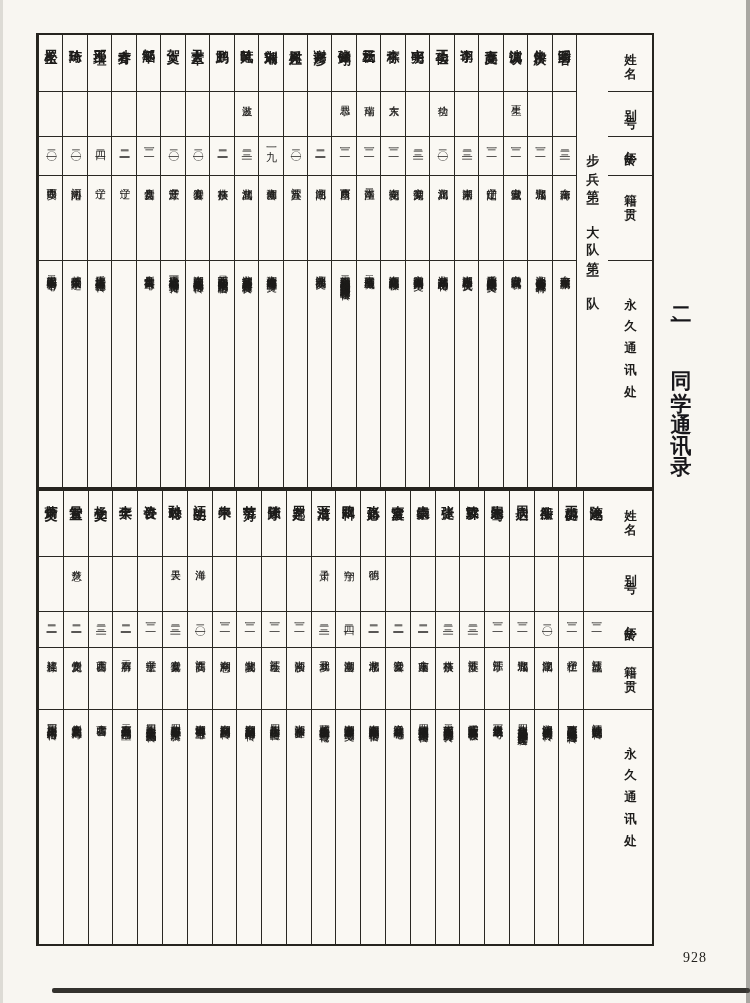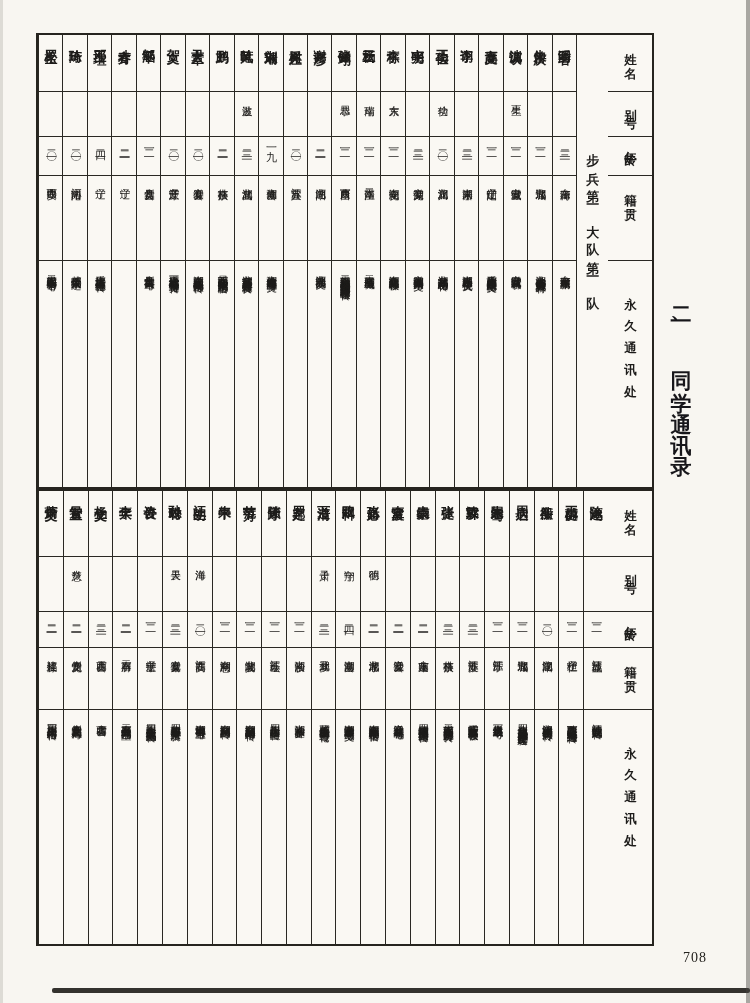--- a/index.html
+++ b/index.html
@@ -900,18 +900,18 @@
         <div class="cell c-addr">
           <span class="vt">四川重庆南天门一号信箱转</span>
         </div>
       </div>
     </div>
 
   <div class="side-title">
     <span class="vt">二、同学通讯录</span>
   </div>
 
-  <div class="page-number">708</div>
+  <div class="page-number">928</div>
 
   <div class="bottom-bar"></div>
   <div class="edge-right"></div>
   <div class="edge-left"></div>
 </div>
 
 </body></html>

